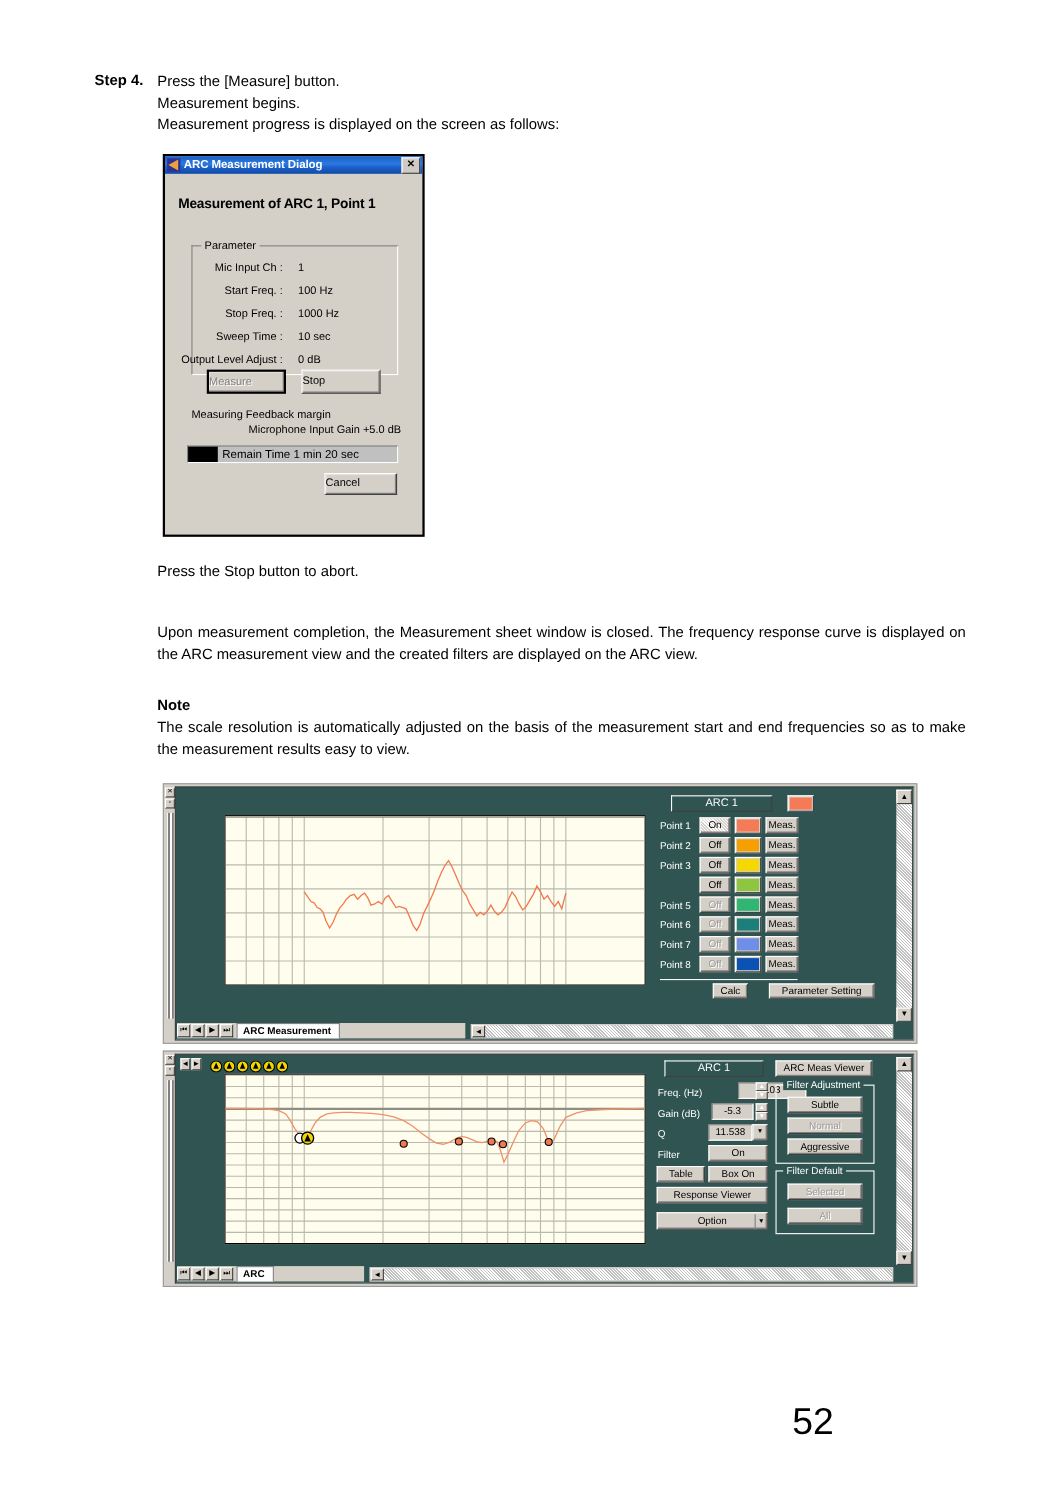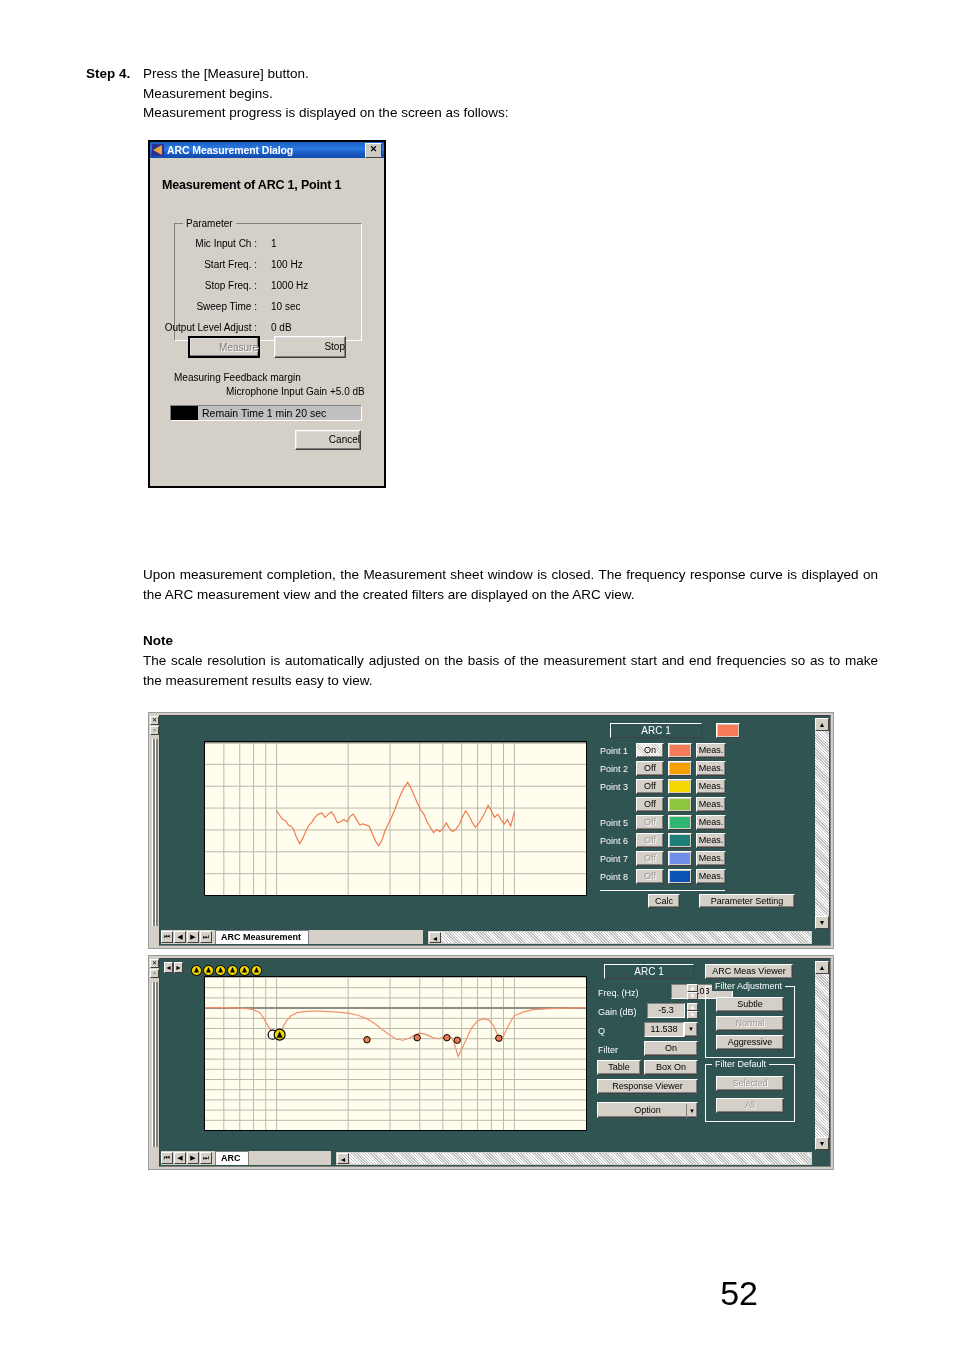--- a/index.html
+++ b/index.html
@@ -41,21 +41,21 @@
     position:absolute;left:24px;top:50px;width:186px;height:116px;
     border:1px solid #808080;border-right-color:#fff;border-bottom-color:#fff;margin-top:15px;
   }
   .group-cap{position:absolute;left:8px;top:-6px;background:#d4d0c8;padding:0 3px;font-size:10px;}
   .prow{position:absolute;width:100%;font-size:10px;}
   .plabel{position:absolute;right:104px;text-align:center;white-space:nowrap;}
   .pval{position:absolute;left:96px;white-space:nowrap;}
   .btn{
     background:#d4d0c8;border:1px solid #fff;border-right-color:#404040;border-bottom-color:#404040;
     box-shadow:inset -1px -1px 0 #808080, inset 1px 1px 0 #dfdfdf;
-    text-align:right;font-size:10px;color:#000;box-sizing:border-box;
+    text-align:left;font-size:10px;color:#000;box-sizing:border-box;
   }
   .btn.def{border:2px solid #000;}
   .btn.dis{color:#808080;text-shadow:1px 1px 0 #fff;}
   .b-measure{position:absolute;left:38px;top:178px;width:72px;height:22px;line-height:19px;}
   .b-stop{position:absolute;left:124px;top:178px;width:72px;height:22px;line-height:20px;}
   .fbtxt1{position:absolute;left:24px;top:214px;font-size:10px;}
   .fbtxt2{position:absolute;left:76px;top:228px;font-size:10px;}
   .progress{
     position:absolute;left:20px;top:247px;width:192px;height:16px;
     border:1px solid #808080;border-right-color:#fff;border-bottom-color:#fff;background:#c0c0c0;
@@ -168,20 +168,21 @@
 
       <div class="progress">
         <span class="fill" style="width: 26.88px;"></span>
         <span class="ptxt">Remain Time   1 min 20 sec</span>
       </div>
 
       <div class="btn b-cancel">Cancel</div>
     </div>
   </div>
 
+  <div class="para" style="left:143px;top:510px;width:735px;">Press the Stop button to abort.</div>
 
   <div class="para" style="left:143px;top:565px;width:735px;">Upon measurement completion, the Measurement sheet window is closed. The frequency response curve is displayed on the ARC measurement view and the created filters are displayed on the ARC view.</div>
 
   <div class="para note-head" style="left:143px;top:631px;width:735px;">Note</div>
   <div class="para" style="left:143px;top:651px;width:735px;">The scale resolution is automatically adjusted on the basis of the measurement start and end frequencies so as to make the measurement results easy to view.</div>
 
   <div class="pageno">52</div>
 </div>
 
 <div class="shot shotA">

